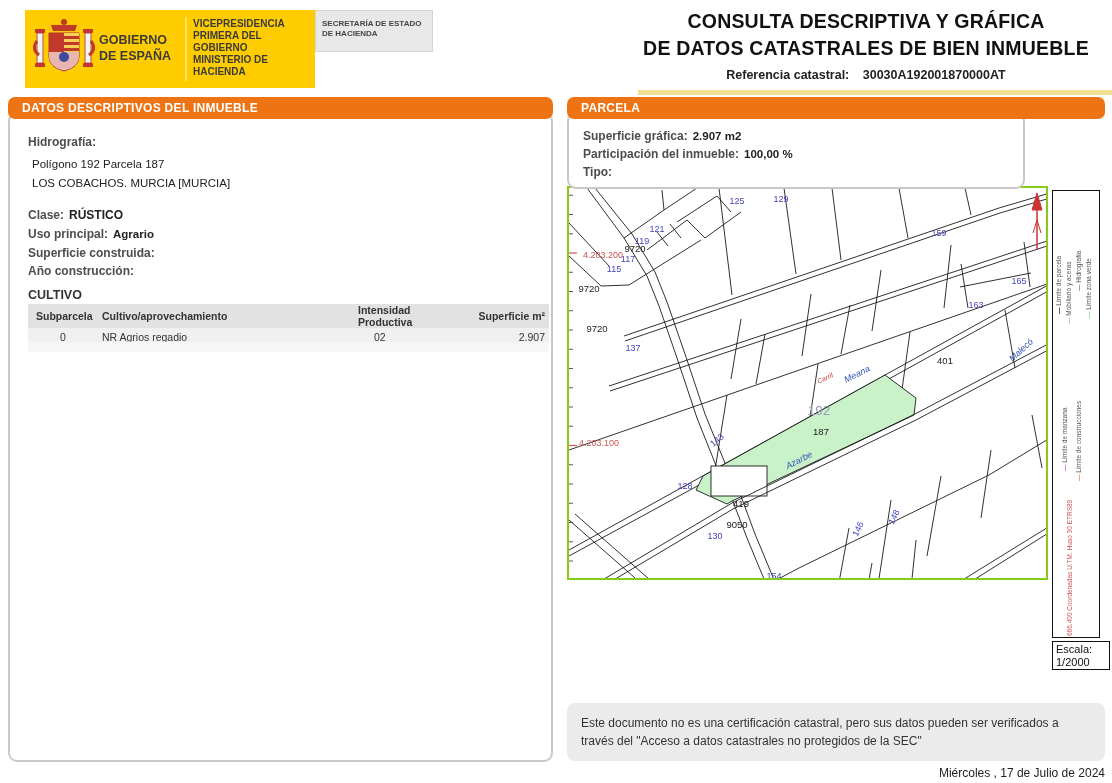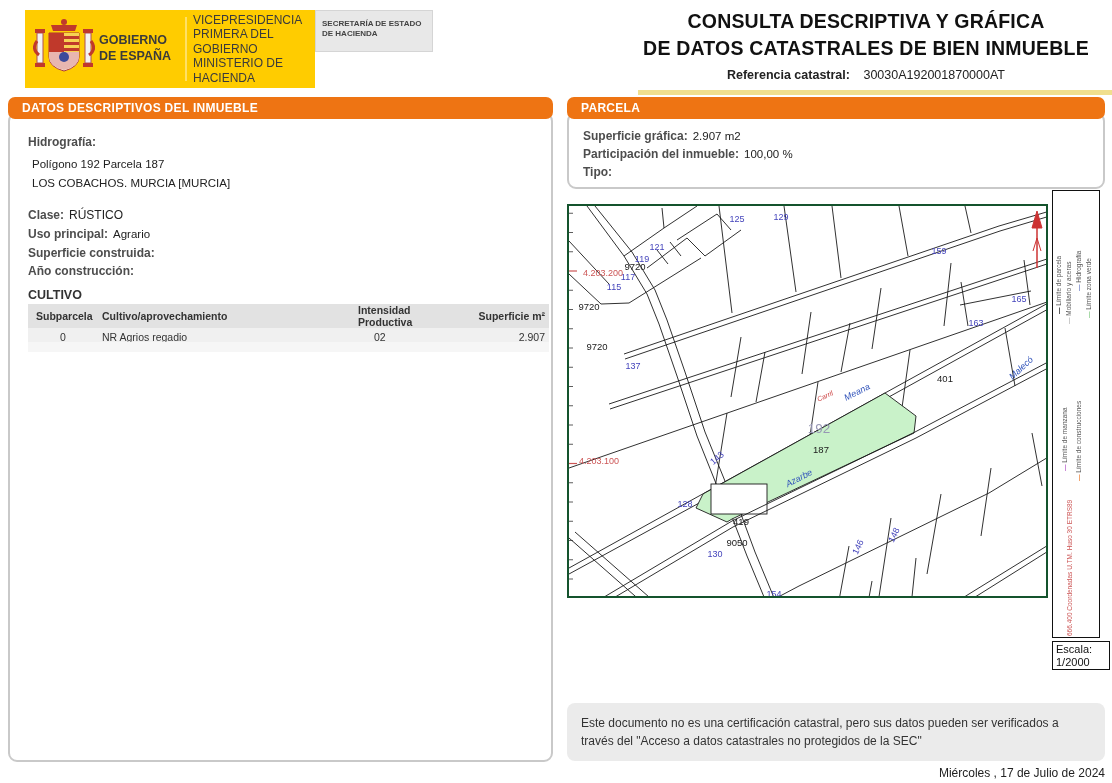--- a/index.html
+++ b/index.html
@@ -5,47 +5,47 @@
   * { margin:0; padding:0; box-sizing:border-box; }
   html,body { background:#fff; }
   body { font-family:"Liberation Sans", sans-serif; }
   #page { position:relative; width:1112px; height:783px; background:#fff; overflow:hidden; }
 
   
   .logo-yellow { position:absolute; left:25px; top:10px; width:290px; height:78px; background:#ffcc00; display:flex; align-items:center; }
   .coat { width:62px; height:64px; margin-left:8px; flex:none; }
   .gob-text { width:82px; font-weight:bold; font-size:12.5px; color:#3b3b3b; line-height:1.25; margin-left:4px; }
   .logo-divider { width:2px; height:64px; background:#ffe066; margin:0 6px 0 4px; }
-  .min-col { width:120px; font-weight:normal; font-size:12px; color:#3b3b3b; line-height:1.2; display:flex; flex-direction:column; justify-content:center; height:58px; }
+  .min-col { width:120px; font-weight:bold; font-size:10px; color:#3b3b3b; line-height:1.2; display:flex; flex-direction:column; justify-content:flex-end; height:58px; }
   .box-secretaria { position:absolute; left:315px; top:10px; width:118px; height:42px; background:#e8e8e8; border:1px solid #d5d5d5; font-size:8px; font-weight:bold; color:#444; padding:8px 6px; line-height:1.3; }
   .box-direccion { position:absolute; left:315px; top:52px; width:118px; height:36px; background:#fff; font-size:8px; font-weight:bold; color:#444; padding:7px 6px; line-height:1.3; }
 
   .doc-title { position:absolute; left:620px; width:492px; text-align:center; font-weight:bold; color:#111; font-size:19.5px; letter-spacing:0.2px; }
   .ref-line { position:absolute; left:620px; top:68px; width:492px; font-size:12.5px; color:#111; text-align:center; }
   .ref-line b { color:#222; }
   .yellow-rule { position:absolute; left:638px; top:90px; width:474px; height:5px; background:#f0df8e; }
 
   
   .orange-bar { position:absolute; height:22px; background:#ee7413; border-radius:7px; color:#fff; font-weight:bold; font-size:12px; line-height:22px; padding-left:14px; letter-spacing:0.3px; z-index:5; }
 
   .panel-box { position:absolute; background:#fff; border:2px solid #c9c9c9; border-radius:9px; z-index:1; }
 
   .fline { position:absolute; font-size:12px; color:#222; white-space:nowrap; }
   .lbl { font-weight:bold; color:#4d4d4d; }
-  .val { font-weight:normal; color:#222; padding-left:5px; }
+  .val { font-weight:bold; color:#222; padding-left:5px; }
 
   
   .cultivo-table { position:absolute; left:18px; width:521px; font-size:10.5px; color:#333; border-collapse:collapse; }
   .cultivo-table th { background:#e2e2e2; font-weight:bold; height:17px; text-align:left; padding:0 4px; }
   .cultivo-table td { background:#f0f0f0; height:17px; padding:0 4px; }
   .cultivo-table .c { text-align:center; } .cultivo-table .rgt { text-align:right; }
   .stripe { position:absolute; left:18px; width:521px; height:10px; background:#f6f6f6; }
 
   
-  #map-box { position:absolute; left:567px; top:204px; width:481px; height:394px; border:2px solid #14532d; background:#fff; overflow:hidden; }
+  #map-box { position:absolute; left:567px; top:186px; width:481px; height:394px; border:2px solid #84cc16; background:#fff; overflow:hidden; }
   #map-svg { position:absolute; left:0; top:0; }
   .map-lbl { position:absolute; white-space:nowrap; transform:translate(-50%,-50%); font-size:9px; }
   .map-lbl.b { color:#4444bb; }
   .map-lbl.k { color:#1a1a1a; font-size:9.5px; }
   .map-lbl.g { color:#9797b4; font-size:13.5px; }
   .map-lbl.r { color:#cc5555; transform:none; }
   .map-lbl.s { color:#3355bb; font-style:italic; }
   .map-lbl.sr { color:#cc4444; font-style:italic; font-size:7px; }
 
   
@@ -136,21 +136,21 @@
         <td>NR Agrios regadio</td>
         <td style="padding-left:20px;">02</td>
         <td class="rgt">2.907</td>
       </tr>
     </tbody>
       </table>
     <div class="stripe" style="top:228px;"></div>
   </div>
 
   <div class="orange-bar" style="left:567px; top:97px; width:538px;">PARCELA</div>
-  <div class="panel-box" style="left:567px; top:112px; width:538px; height:77px;">
+  <div class="panel-box" style="left:567px; top:112px; width:458px; height:77px;">
     <div class="fline" style="left:14px; top:15px;">
       <span class="lbl">Superficie gráfica:</span><span class="val" style="font-size:11.5px;">2.907 m2</span>
     </div>
     <div class="fline" style="left:14px; top:33px;">
       <span class="lbl">Participación del inmueble:</span><span class="val" style="font-size:11.5px;">100,00 %</span>
     </div>
     <div class="fline" style="left:14px; top:51px;">
       <span class="lbl">Tipo:</span><span class="val"></span>
     </div>
   </div>

